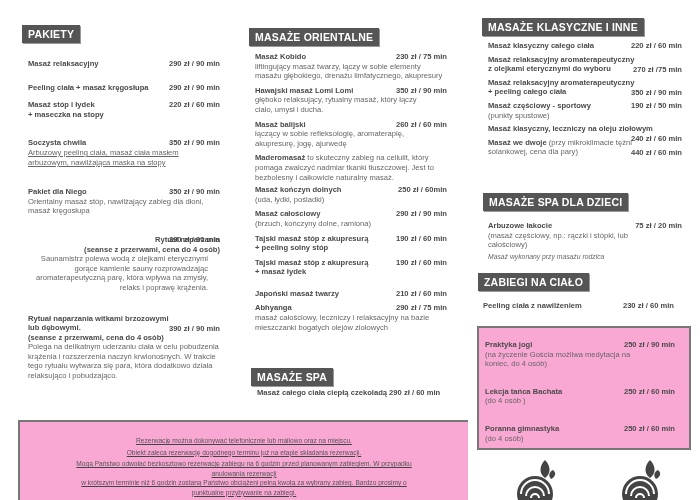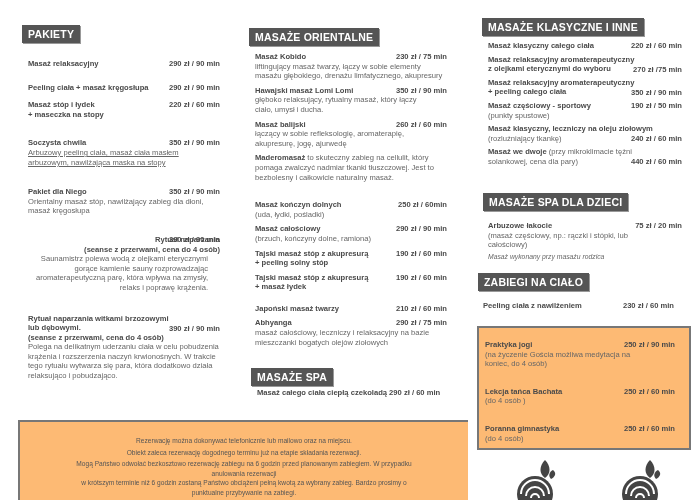--- a/index.html
+++ b/index.html
@@ -10,21 +10,21 @@
     display: inline-block; background: #555555; color: #fff; font-weight: bold;
     font-size: 10.5px; padding: 3px 6px 3px 6px; letter-spacing: 0.2px; line-height: 12px;
     box-shadow: 1px 1px 0 #999;
   }
   .item { position: relative; font-size: 7.6px; line-height: 9.6px; }
   .item .name { font-weight: bold; color: #4a4a4a; }
   .item .price { position: absolute; right: 0; top: 0; font-weight: bold; color: #4a4a4a; white-space: nowrap; }
   .item .desc { color: #666; }
   .item .sub { font-weight: bold; color: #4a4a4a; }
   .item .note { color: #666; font-style: italic; font-size: 6.8px; margin-top: 2px; }
-  .box { position: absolute; border: 2px solid #777; background: #fdba74; }
+  .box { position: absolute; border: 2px solid #777; background: #f9a8d4; text-decoration: underline; }
   .notice { font-size: 6.6px; line-height: 9.5px; text-align: center; color: #555; }
   .notice div { margin-bottom: 0px; }
   .rose { position: absolute; }
 </style>
 </head>
 <body>
 
 <div class="col" style="left:22px; top:24px; width:200px;">
   <div class="hdr">PAKIETY</div>
 </div>
@@ -82,21 +82,21 @@
     <span class="price">350 zł / 90 min</span>
   </div>
   <div class="item" style="margin-top:5px;">
     <div class="name">Masaż balijski</div>
     <div class="desc" style="width:170px;">łączący w sobie refleksologię, aromaterapię, akupresurę, jogę, ajurwedę</div>
     <span class="price">260 zł / 60 min</span>
   </div>
   <div class="item" style="margin-top:5px;">
     <div><span class="name">Maderomasaż</span><span class="desc"> to skuteczny zabieg na cellulit, który pomaga zwalczyć nadmiar tkanki tłuszczowej. Jest to bezbolesny i całkowicie naturalny masaż.</span></div>
   </div>
-  <div class="item" style="margin-top:18px;">
+  <div class="item" style="margin-top:3px;">
     <div class="name">Masaż kończyn dolnych</div>
     <div class="desc">(uda, łydki, pośladki)</div>
     <span class="price">250  zł /  60min</span>
   </div>
   <div class="item" style="margin-top:5px;">
     <div class="name">Masaż całościowy</div>
     <div class="desc">(brzuch, kończyny dolne, ramiona)</div>
     <span class="price">290 zł / 90 min</span>
   </div>
   <div class="item" style="margin-top:5px;">
@@ -147,21 +147,20 @@
     <div class="name">+ peeling całego ciała</div>
     <span class="price" style="top:10px;">350 zł / 90 min</span>
   </div>
   <div class="item" style="margin-top:4px;">
     <div class="name">Masaż częściowy - sportowy</div>
     <div class="desc">(punkty spustowe)</div>
     <span class="price">190 zł / 50 min</span>
   </div>
   <div class="item" style="margin-top:4px;">
     <div class="name">Masaż klasyczny, leczniczy na oleju ziołowym</div>
-    <div class="desc">(rozluźniający tkankę)</div>
     <span class="price" style="top:10px;">240 zł / 60 min</span>
   </div>
   <div class="item" style="margin-top:4px;">
     <div style="width:145px;"><span class="name">Masaż we dwoje</span><span class="desc"> (przy mikroklimacie tężni solankowej, cena dla pary)</span></div>
     <span class="price" style="top:10px;">440 zł / 60 min</span>
   </div>
 </div>
 
 <div class="col" style="left:483px; top:192px;">
   <div class="hdr">MASAŻE SPA DLA DZIECI</div>

